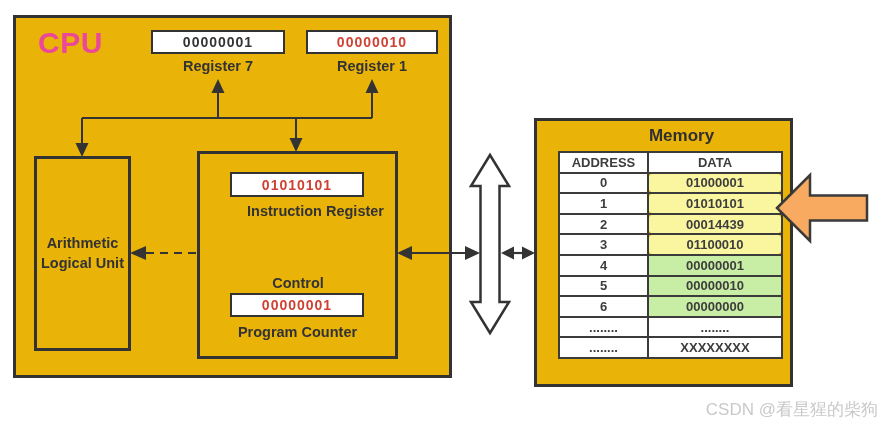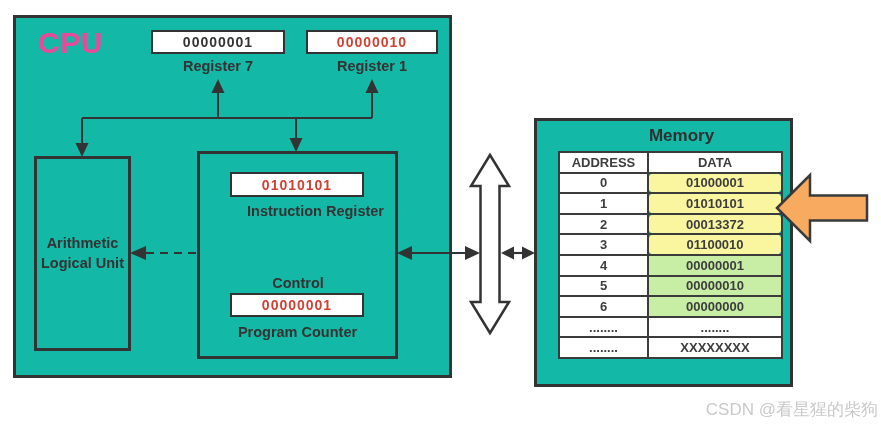--- a/index.html
+++ b/index.html
@@ -1,21 +1,21 @@
 <!DOCTYPE html>
 <html><head>
 <meta charset="utf-8">
 <style>
   html,body{margin:0;padding:0;background:#ffffff;}
   .canvas{
     position:relative;width:881px;height:425px;background:#ffffff;
     font-family:"Liberation Sans",sans-serif;color:#333;overflow:hidden;
   }
   .abs{position:absolute;box-sizing:border-box;}
-  .outline3{border:3px solid #333;background:#14b8a6;}
+  .outline3{border:3px solid #333;background:#eab308;}
   .outline2{border:2px solid #333;background:#fff;}
   .value-box{
     display:flex;align-items:center;justify-content:center;
     font-size:14px;font-weight:700;letter-spacing:1px;
   }
   .lbl{
     text-align:center;font-weight:700;font-size:14.5px;color:#333;
   }
   .red{color:#cf4233;}
   .cpu-title{font-size:30px;font-weight:700;color:#ec4899;letter-spacing:0.5px;}
@@ -84,21 +84,21 @@
       <tr>
         <td class="col-addr">0</td>
         <td class="col-data fill-yellow">01000001</td>
       </tr>
       <tr>
         <td class="col-addr">1</td>
         <td class="col-data fill-yellow">01010101</td>
       </tr>
       <tr>
         <td class="col-addr">2</td>
-        <td class="col-data fill-yellow">00013372</td>
+        <td class="col-data fill-yellow">00014439</td>
       </tr>
       <tr>
         <td class="col-addr">3</td>
         <td class="col-data fill-yellow">01100010</td>
       </tr>
       <tr>
         <td class="col-addr">4</td>
         <td class="col-data fill-green">00000001</td>
       </tr>
       <tr>

